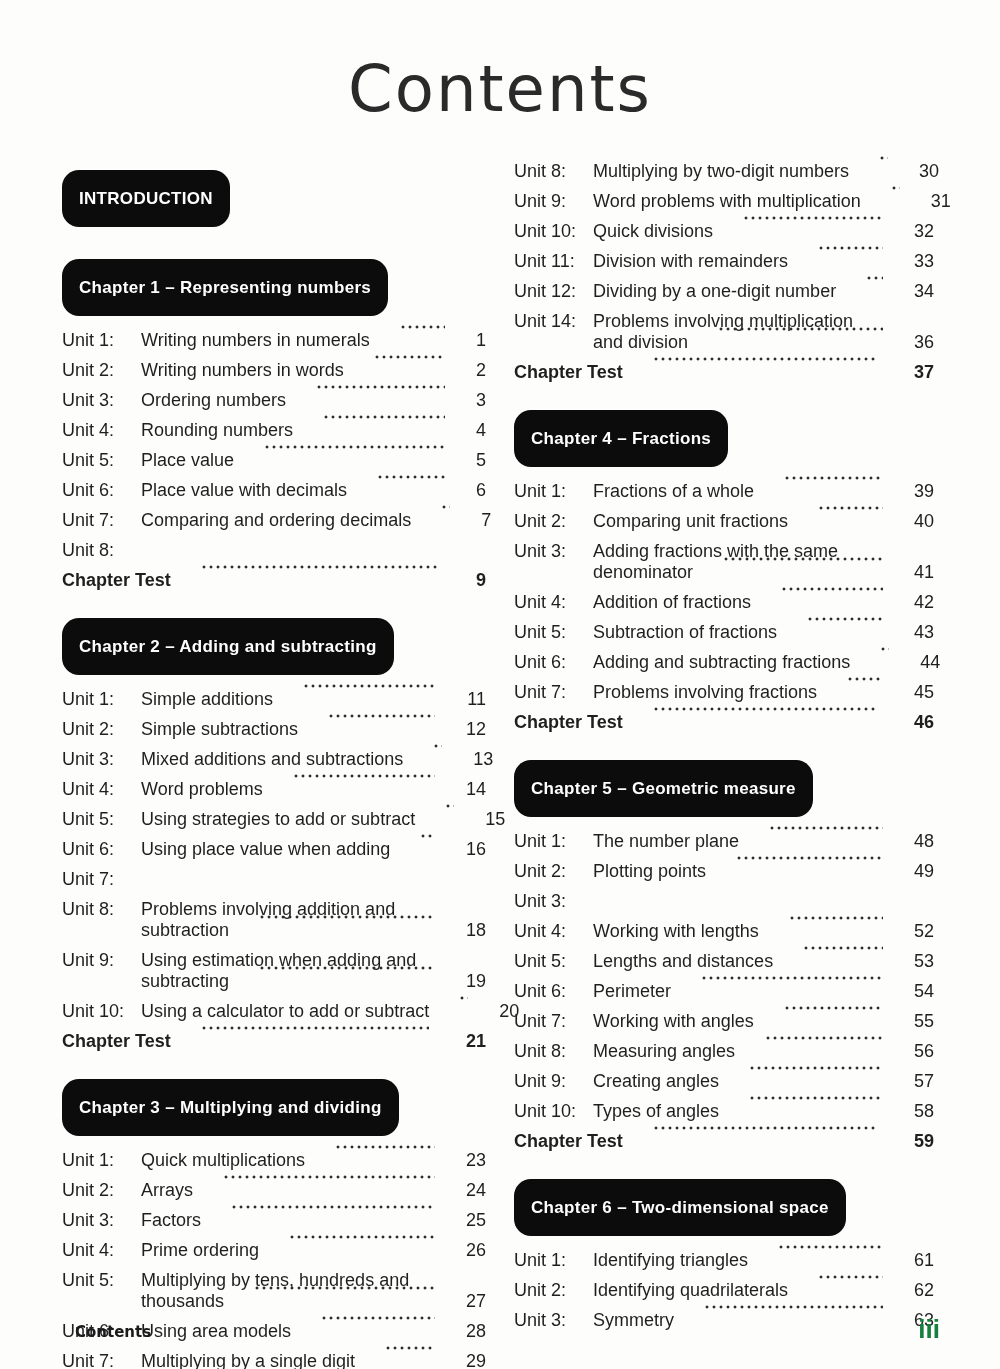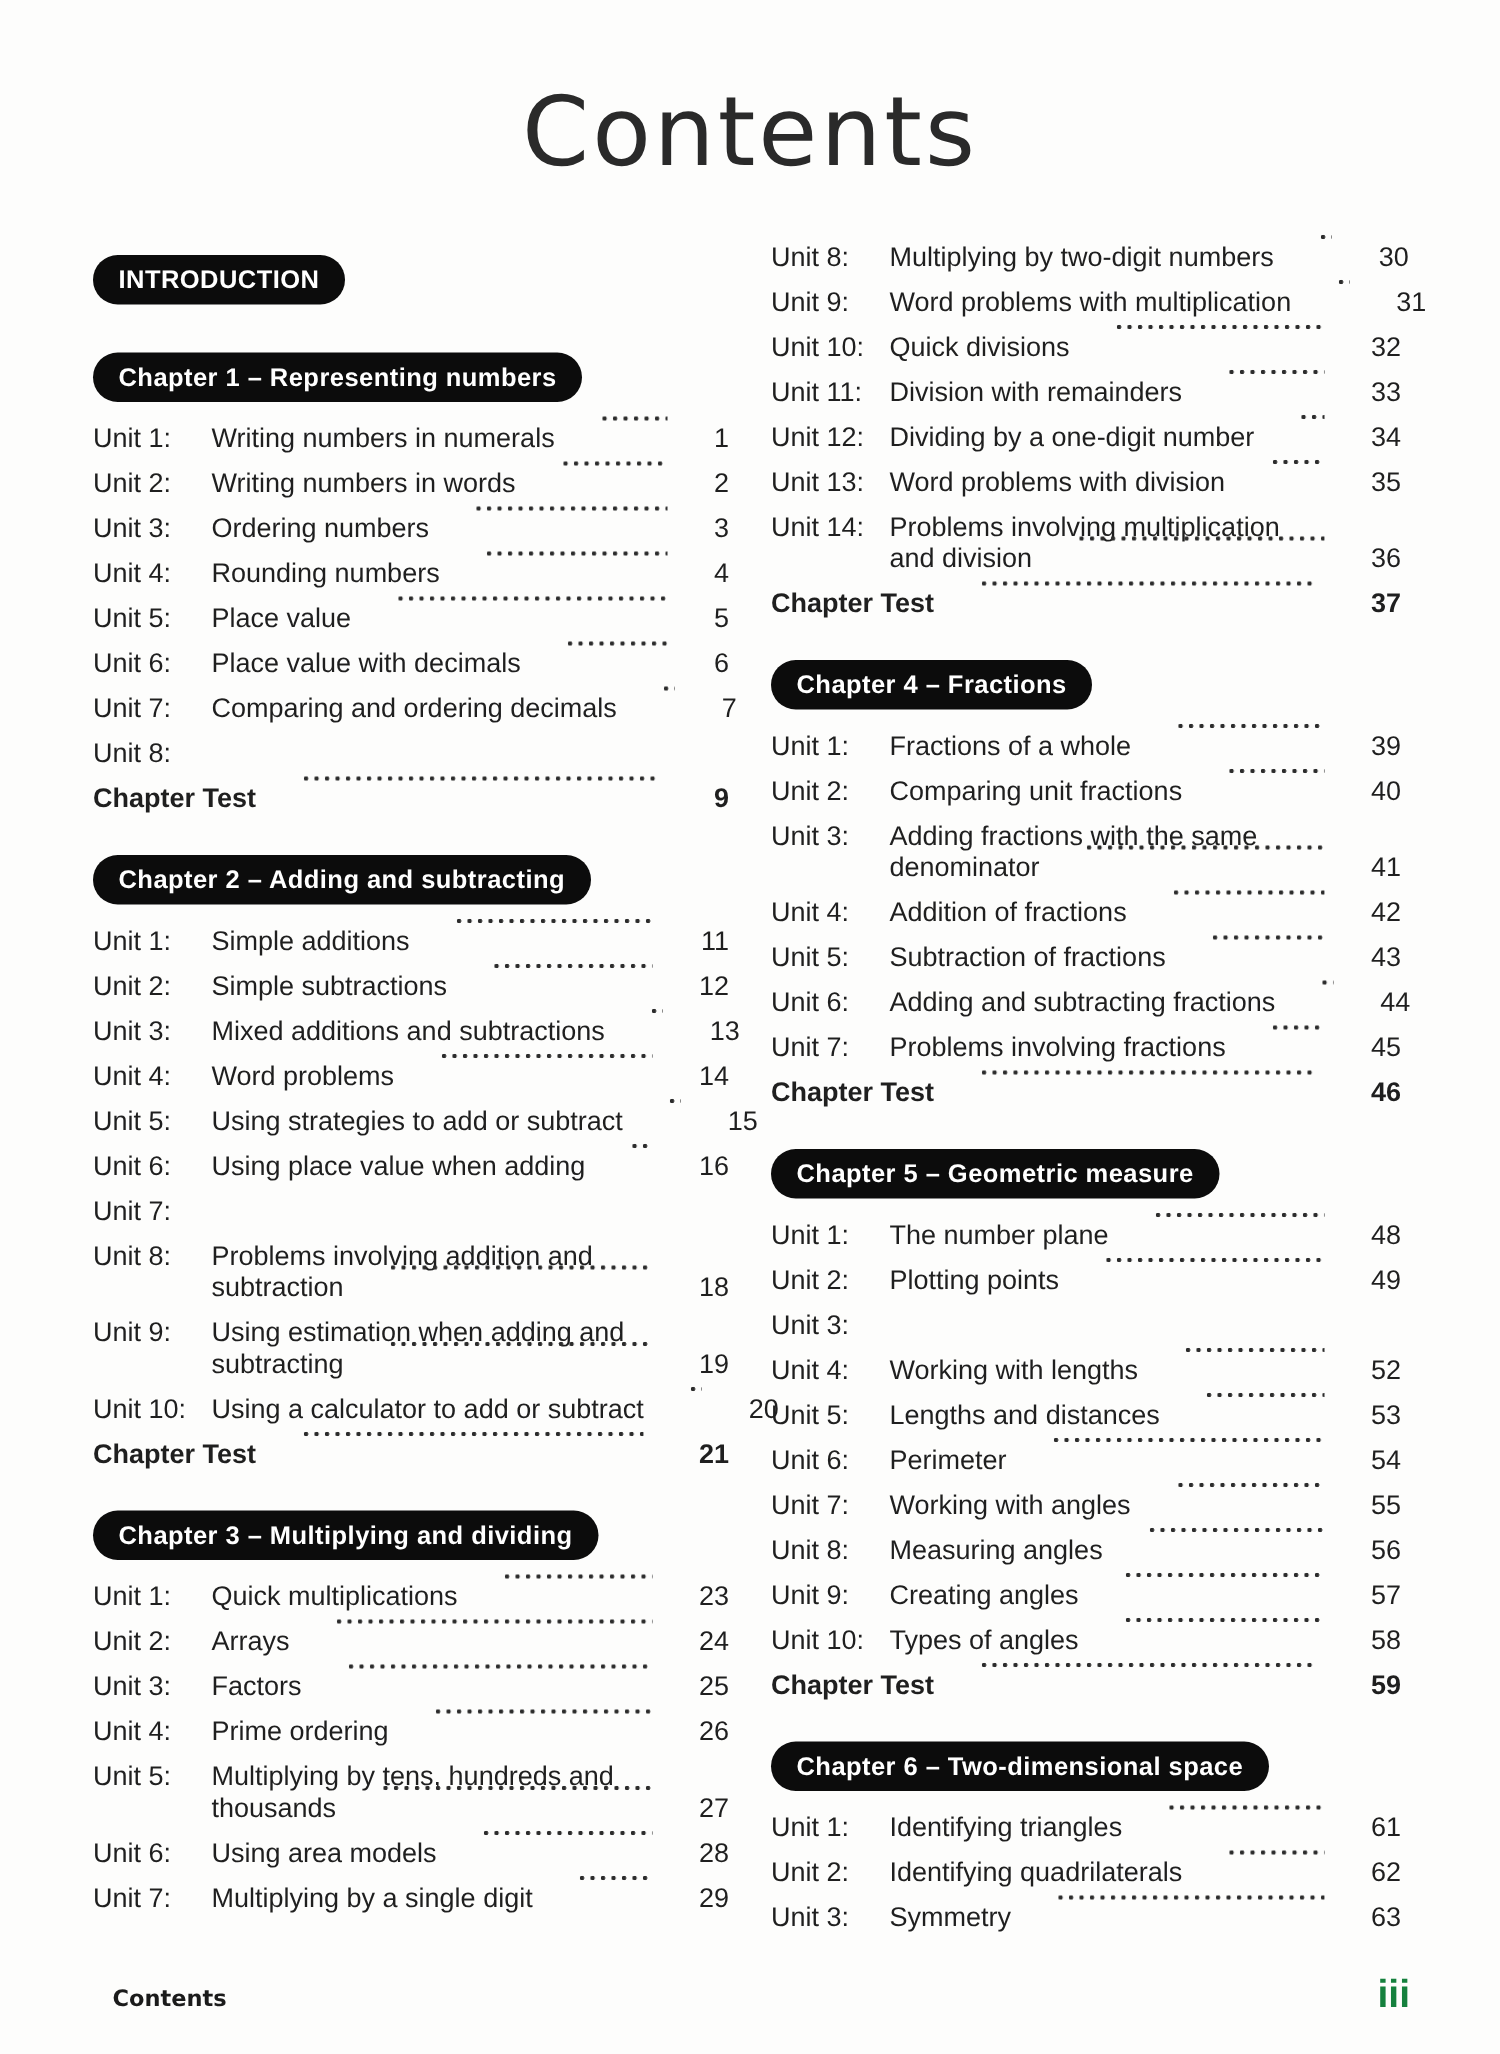--- a/index.html
+++ b/index.html
@@ -14,21 +14,21 @@
     text-align:center; font-size:64px; font-weight:400;
     letter-spacing:2px; color:#2a2a2a;
     font-family:"DejaVu Sans","Liberation Sans",sans-serif;
   }
   .col { position:absolute; }
   #col0 { left:62px; top:170px; width:424px; }
   #col1 { left:514px; top:162px; width:420px; }
   .pill {
     display:inline-block; background:#0c0c0c; color:#ffffff;
     font-weight:700; font-size:17px; letter-spacing:.3px;
-    line-height:33px; padding:0 17px; border-radius:17px;
+    line-height:33px; padding:12px 17px; border-radius:17px;
     margin:17px 0 15px 0; white-space:nowrap;
   }
   .col > .pill:first-child { margin-top:0; }
   .entry { display:flex; font-size:18px; line-height:19px; margin-bottom:11px; }
   .entry.test { font-weight:700; }
   .ul { flex:0 0 79px; white-space:nowrap; }
   .content { flex:1 1 auto; min-width:0; display:block; }
   .line { display:block; margin-bottom:2px; }
   .lastline { display:flex; align-items:flex-start;gap:27px; }
   .t { white-space:nowrap; }
@@ -325,29 +325,20 @@
     </div><div class="entry">
       <span class="ul">Unit 12:</span>
       <span class="content">
         <span class="lastline">
           <span class="t">Dividing by a one-digit number</span>
           <span class="leader"></span>
           <span class="page">34</span>
         </span>
       </span>
     </div><div class="entry">
-      <span class="ul">Unit 13:</span>
-      <span class="content">
-        <span class="lastline">
-          <span class="t">Word problems with division</span>
-          <span class="leader"></span>
-          <span class="page">35</span>
-        </span>
-      </span>
-    </div><div class="entry">
       <span class="ul">Unit 14:</span>
       <span class="content">
         <span class="line">Problems involving multiplication</span>
         <span class="lastline">
           <span class="t">and division</span>
           <span class="leader"></span>
           <span class="page">36</span>
         </span>
       </span>
     </div><div class="entry test">

